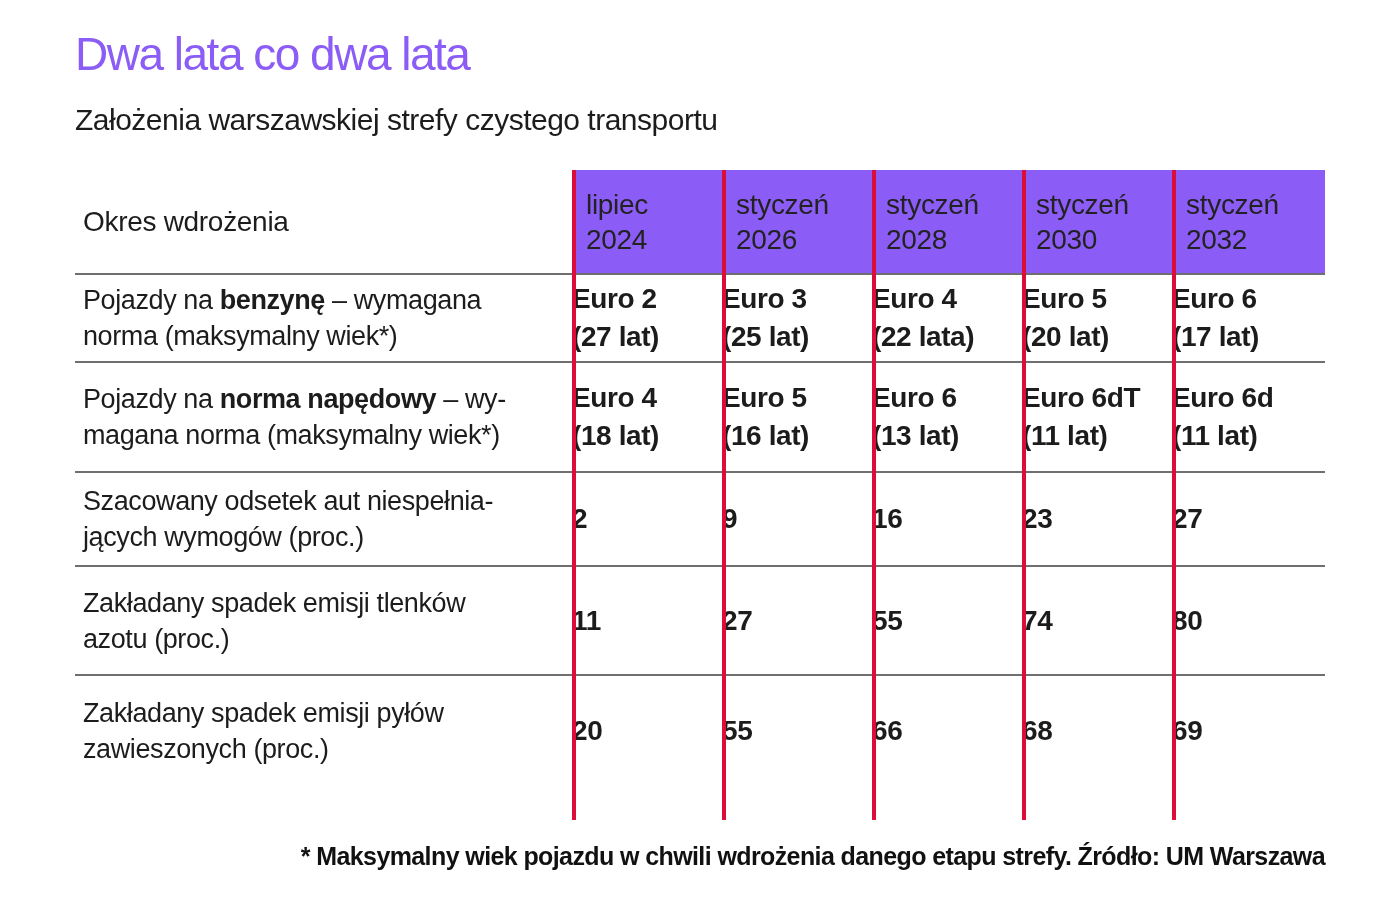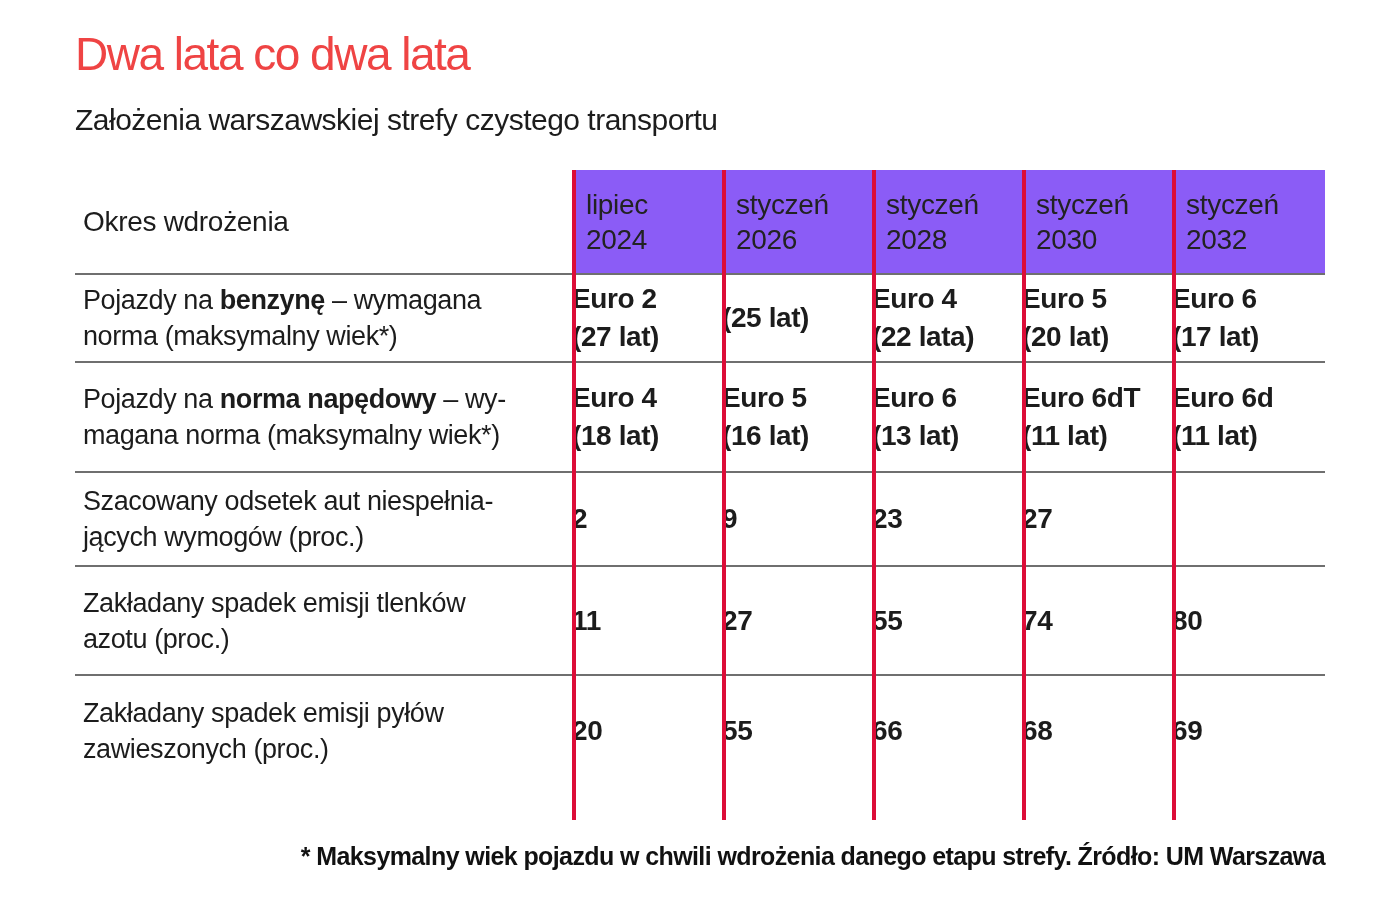--- a/index.html
+++ b/index.html
@@ -2,21 +2,21 @@
 <html lang="pl"><head>
 <meta charset="utf-8">
 <style>
   html,body{margin:0;padding:0;}
   body{
     width:1400px;height:900px;background:#ffffff;position:relative;overflow:hidden;
     font-family:"Liberation Sans","DejaVu Sans",sans-serif;color:#1c1c1c;
   }
   .title{
     position:absolute;left:75px;top:26px;margin:0;
-    font-size:46px;line-height:56px;font-weight:500;letter-spacing:-1.5px;color:#ef4444;
+    font-size:46px;line-height:56px;font-weight:500;letter-spacing:-1.5px;color:#8b5cf6;
   }
   .subtitle{
     position:absolute;left:75px;top:100px;margin:0;
     font-size:30px;line-height:40px;font-weight:400;letter-spacing:-0.5px;color:#1c1c1c;
   }
   .ztable{
     position:absolute;left:75px;top:170px;width:1250px;height:650px;
   }
   .row{
     display:grid;
@@ -92,20 +92,21 @@
   <div class="row row-r1 row-sep">
     <div class="cell label-cell">
       <span class="label-line"><span>Pojazdy na </span><b>benzynę</b><span> – wymagana</span></span>
       <span class="label-line">norma (maksymalny wiek*)</span>
     </div>
     <div class="cell value-cell">
       <span class="value-line">Euro 2</span>
       <span class="value-line">(27 lat)</span>
     </div>
     <div class="cell value-cell">
+      <span class="value-line">Euro 3</span>
       <span class="value-line">(25 lat)</span>
     </div>
     <div class="cell value-cell">
       <span class="value-line">Euro 4</span>
       <span class="value-line">(22 lata)</span>
     </div>
     <div class="cell value-cell">
       <span class="value-line">Euro 5</span>
       <span class="value-line">(20 lat)</span>
     </div>
@@ -145,20 +146,23 @@
   <div class="row row-r3 row-sep">
     <div class="cell label-cell">
       <span class="label-line"><span>Szacowany odsetek aut niespełnia-</span><b></b><span></span></span>
       <span class="label-line">jących wymogów (proc.)</span>
     </div>
     <div class="cell value-cell">
       <span class="value-line">2</span>
     </div>
     <div class="cell value-cell">
       <span class="value-line">9</span>
+    </div>
+    <div class="cell value-cell">
+      <span class="value-line">16</span>
     </div>
     <div class="cell value-cell">
       <span class="value-line">23</span>
     </div>
     <div class="cell value-cell">
       <span class="value-line">27</span>
     </div>
   </div>
 
   <div class="row row-r4 row-sep">

